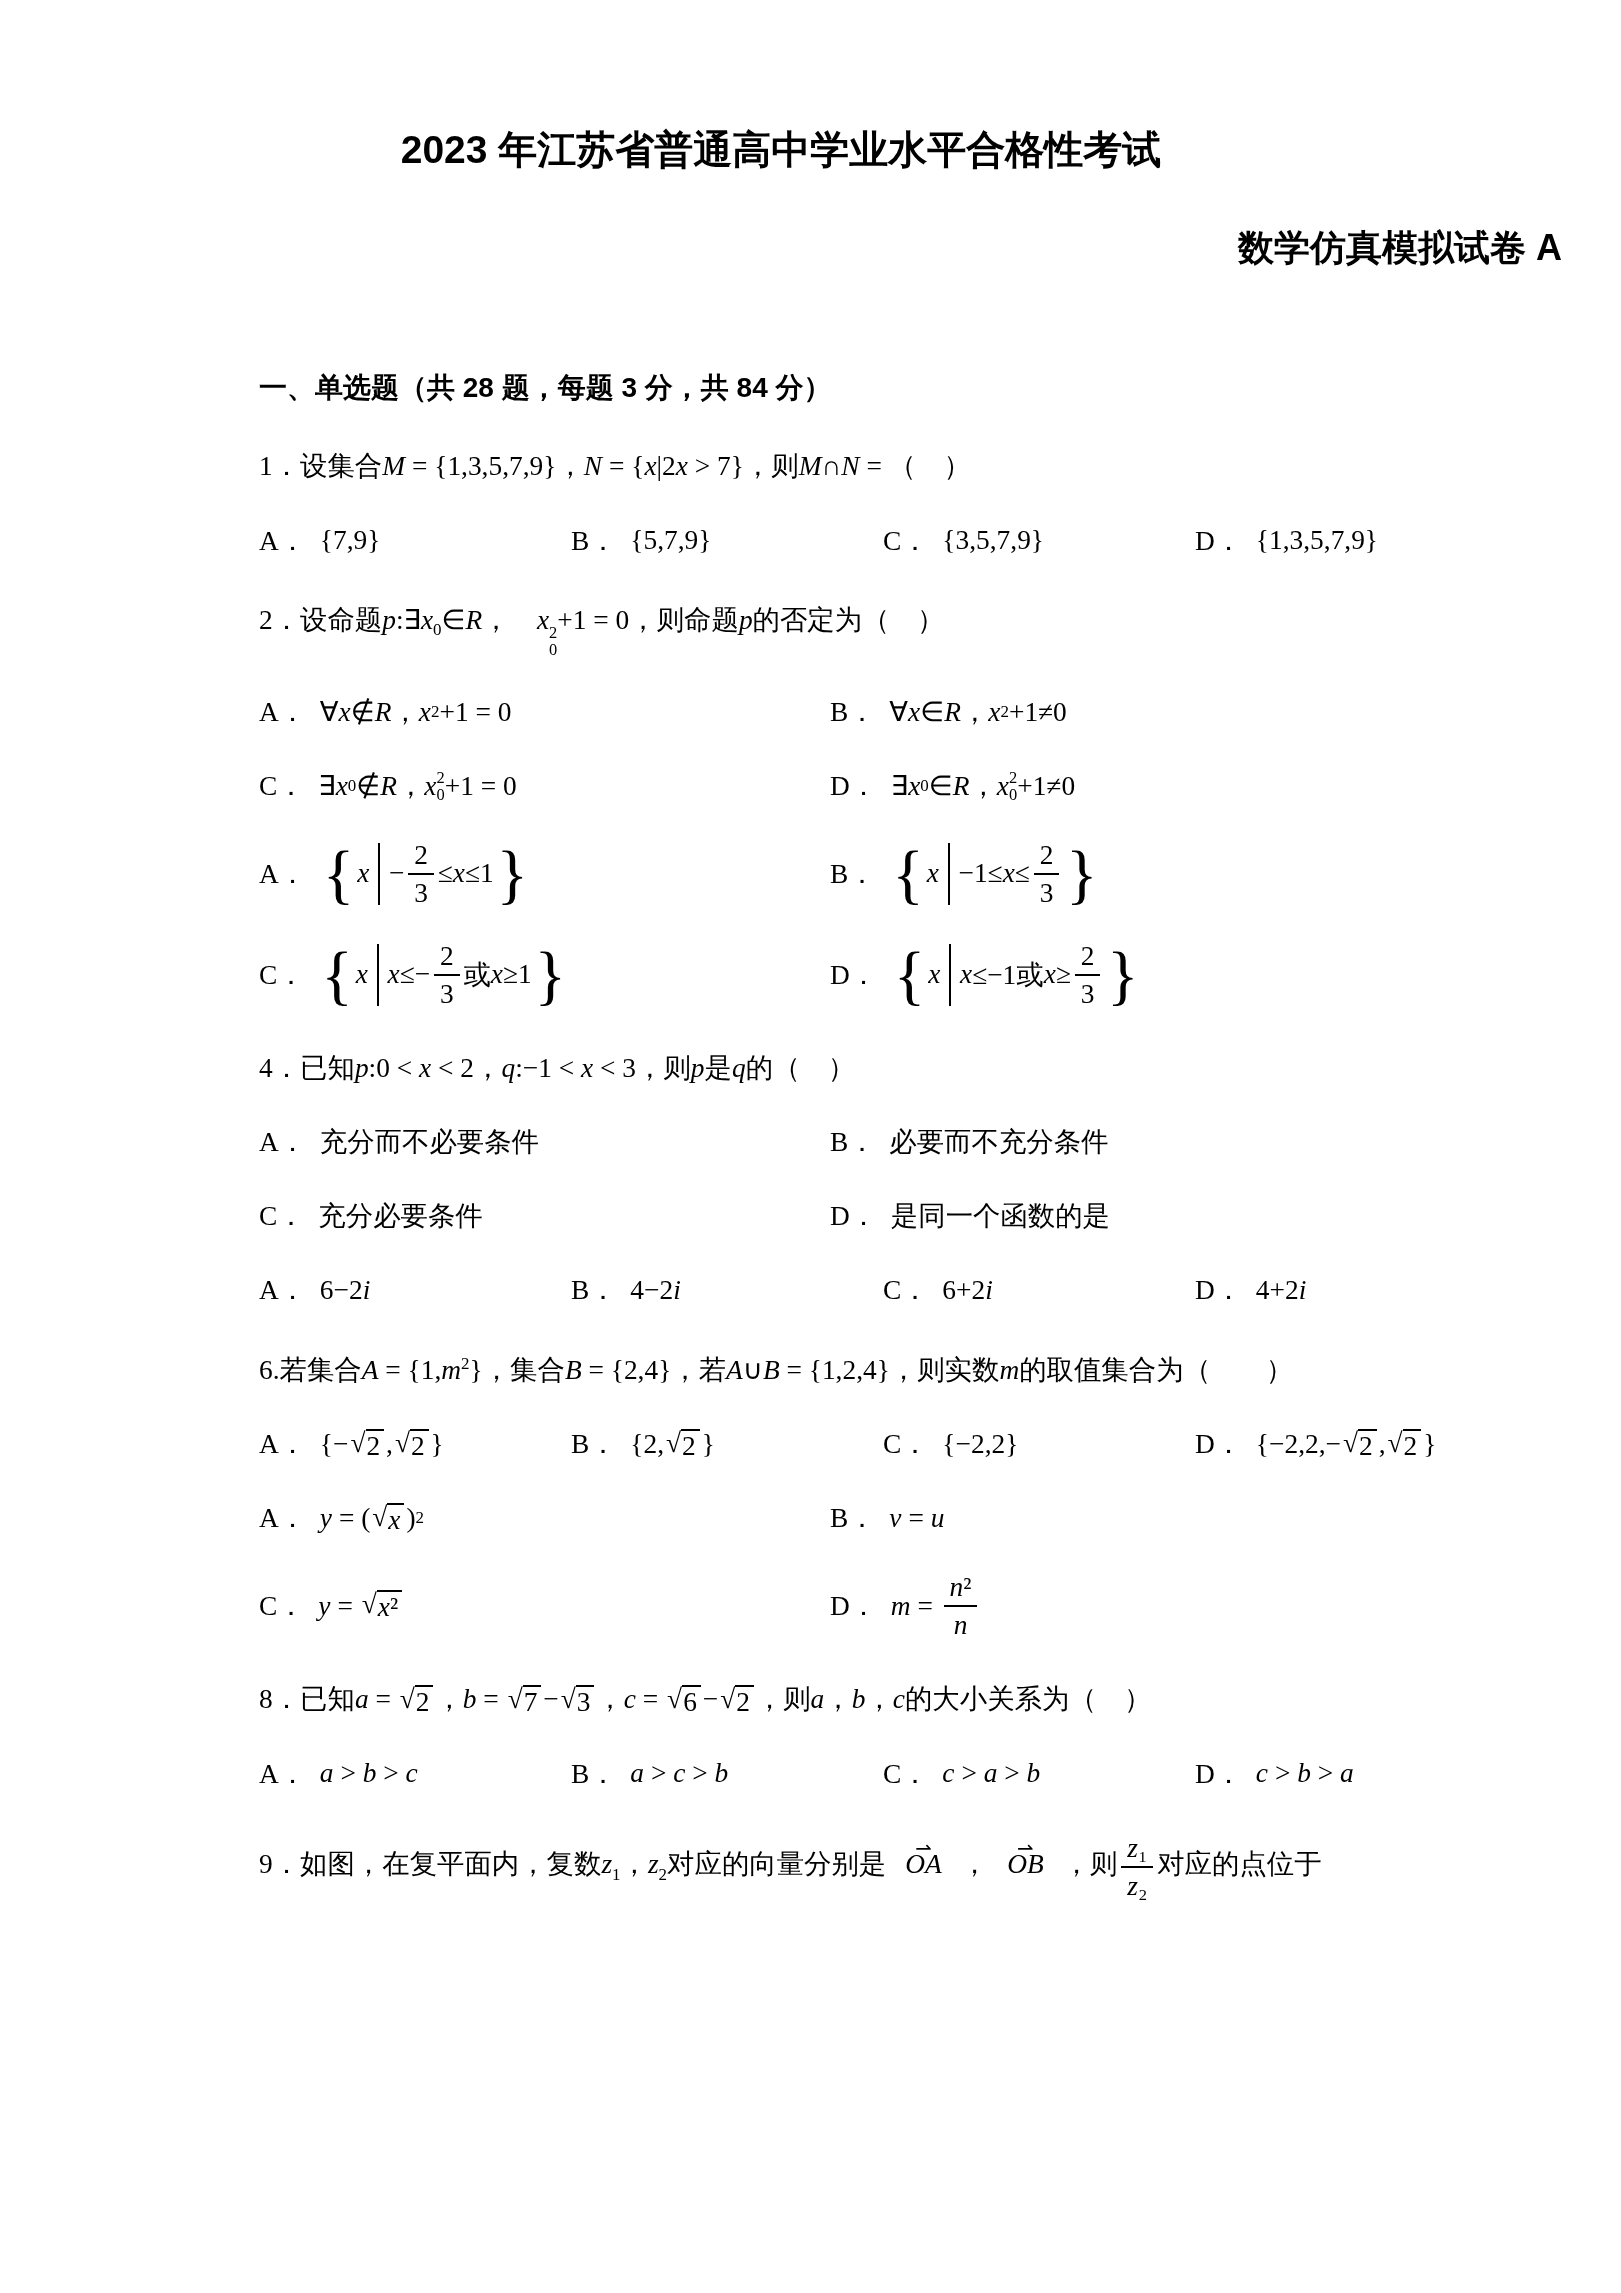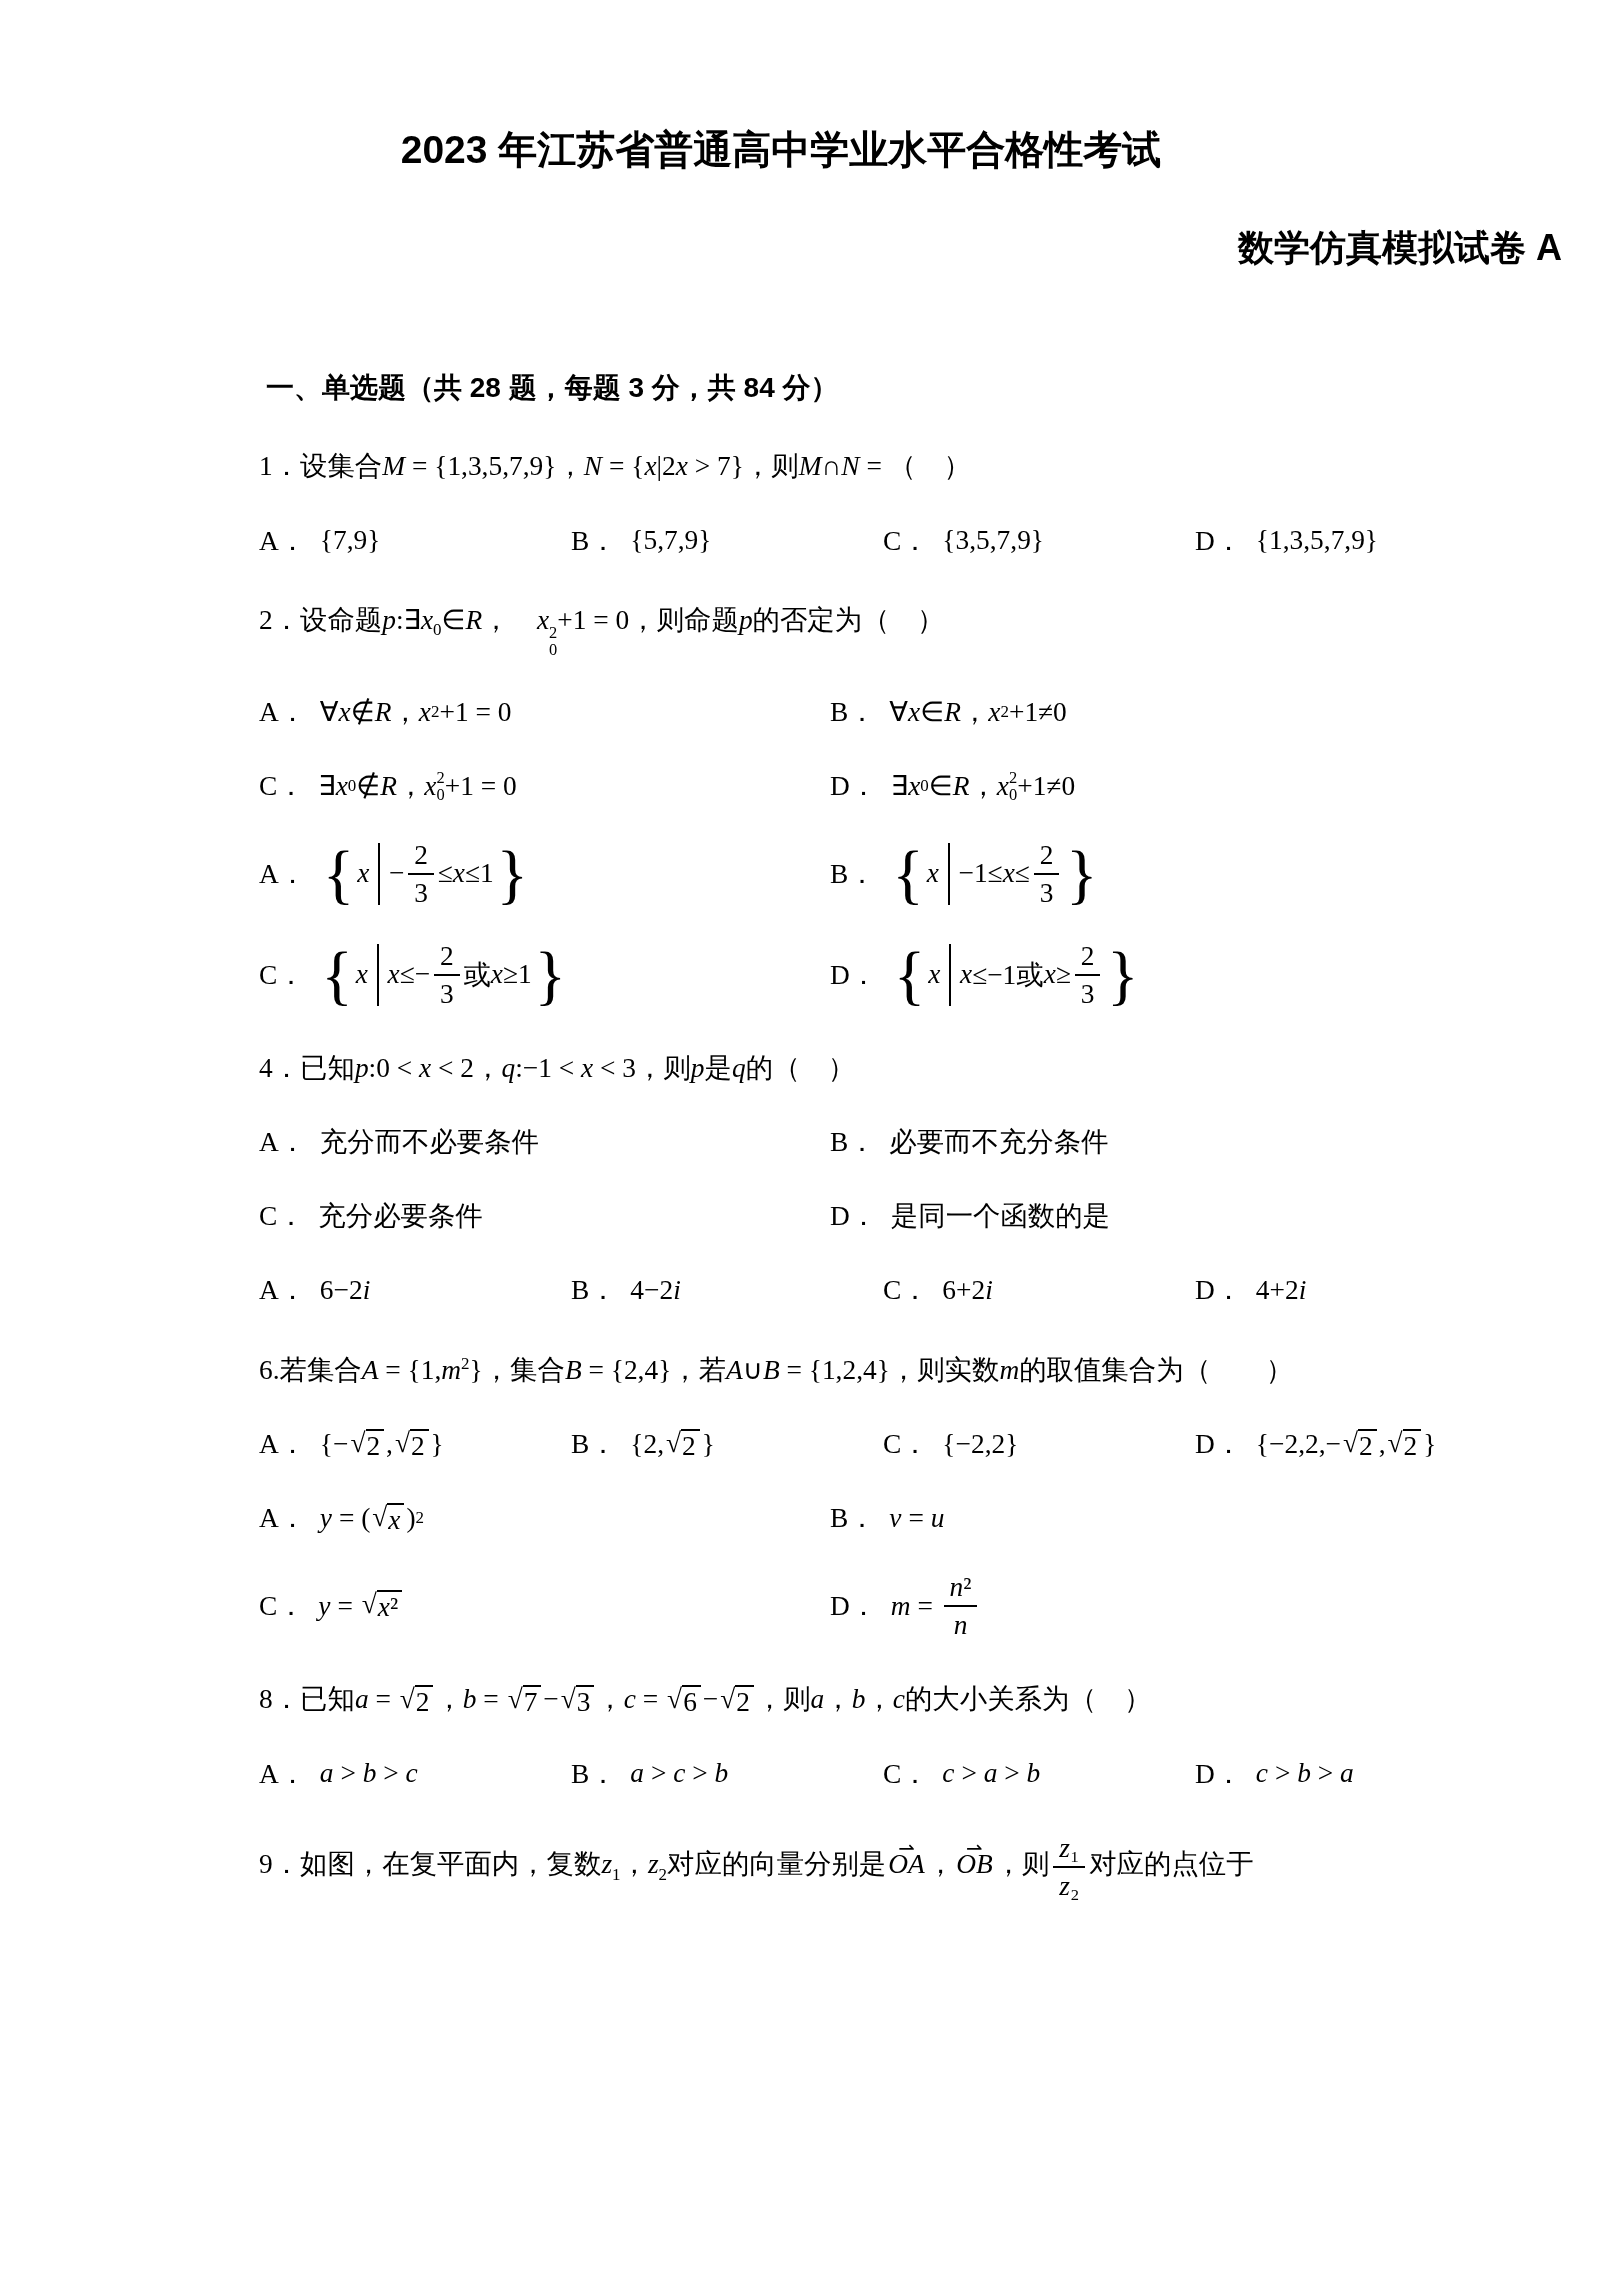--- a/index.html
+++ b/index.html
@@ -27,21 +27,21 @@
     text-align:center;
     font-size:26.5px;
     font-family:"Liberation Sans",sans-serif;
   }
   .content{
     margin:96px 0 0 259px;
     width:1264px;
     font-size:27.4px;
   }
   .section-heading{
-    margin:7px;
+    margin:0;
     font-size:28px;font-weight:bold;
     font-family:"Liberation Sans",sans-serif;
   }
   .stem{
     margin:39px 0 0 0;
     line-height:1.5;
   }
   .opts{
     display:grid;
     margin-top:33px;
@@ -60,21 +60,21 @@
   }
   .frac{
     display:inline-flex;flex-direction:column;align-items:center;
     vertical-align:middle;line-height:1.1;margin:0 3.9px;
   }
   .frac .num{padding:0 5.9px 2.9px;border-bottom:2px solid #000;}
   .frac .den{padding-top:2.9px;}
   .sqrt{display:inline-flex;align-items:flex-start;margin:0 2px;}
   .rsign{line-height:1.05;}
   .rad{border-top:2px solid #000;line-height:1.05;padding:1px 3.9px 0 1px;}
-  .vec{position:relative;font-style:italic;margin:0 2px;}
+  .vec{position:relative;font-style:italic;margin:0 19px;}
   .vec::after{
     content:"⇀";
     position:absolute;left:50%;top:-0.8em;transform:translateX(-50%);
     font-size:0.72em;font-style:normal;
     font-family:"DejaVu Sans",sans-serif;
   }
   .bar{font-style:italic;text-decoration:overline;}
   .brace{font-size:2.4em;font-weight:400;line-height:0;margin:0 2.9px;font-family:"Liberation Serif",serif;}
   .vbar{align-self:stretch;width:2px;background:#000;margin:2.9px 8.8px;}
 </style>

